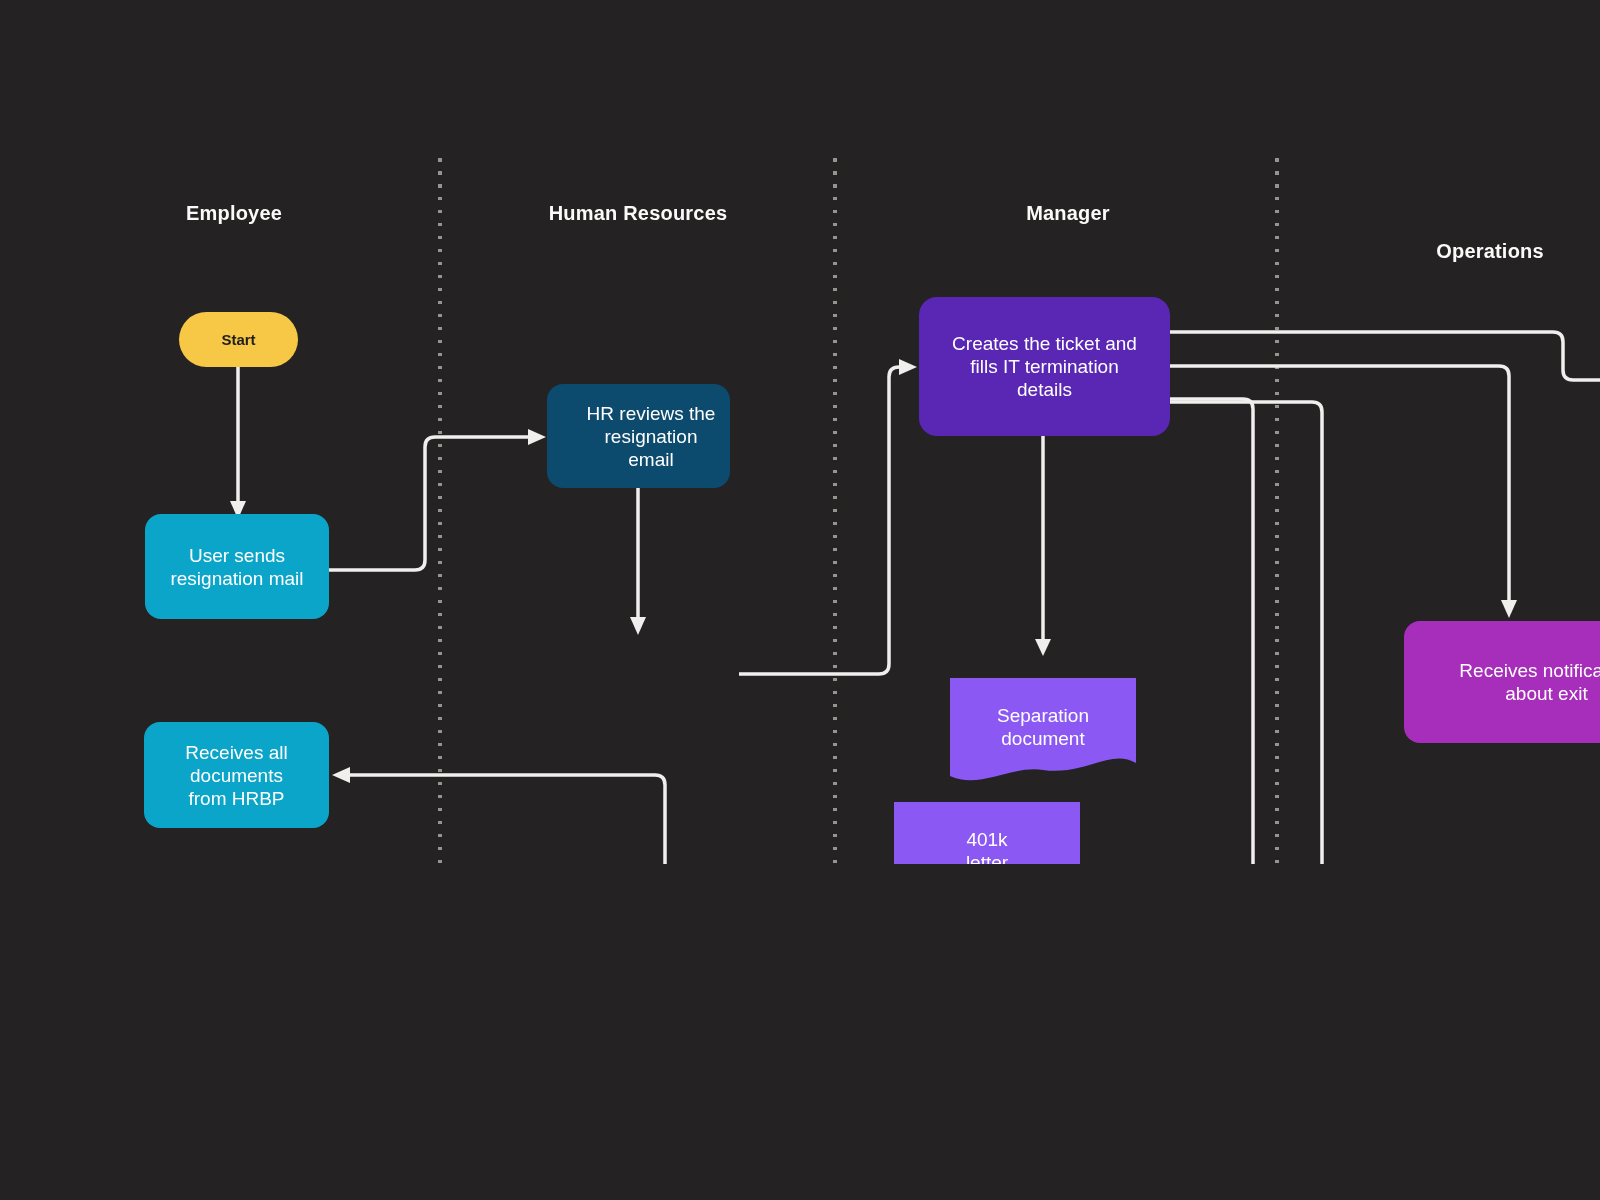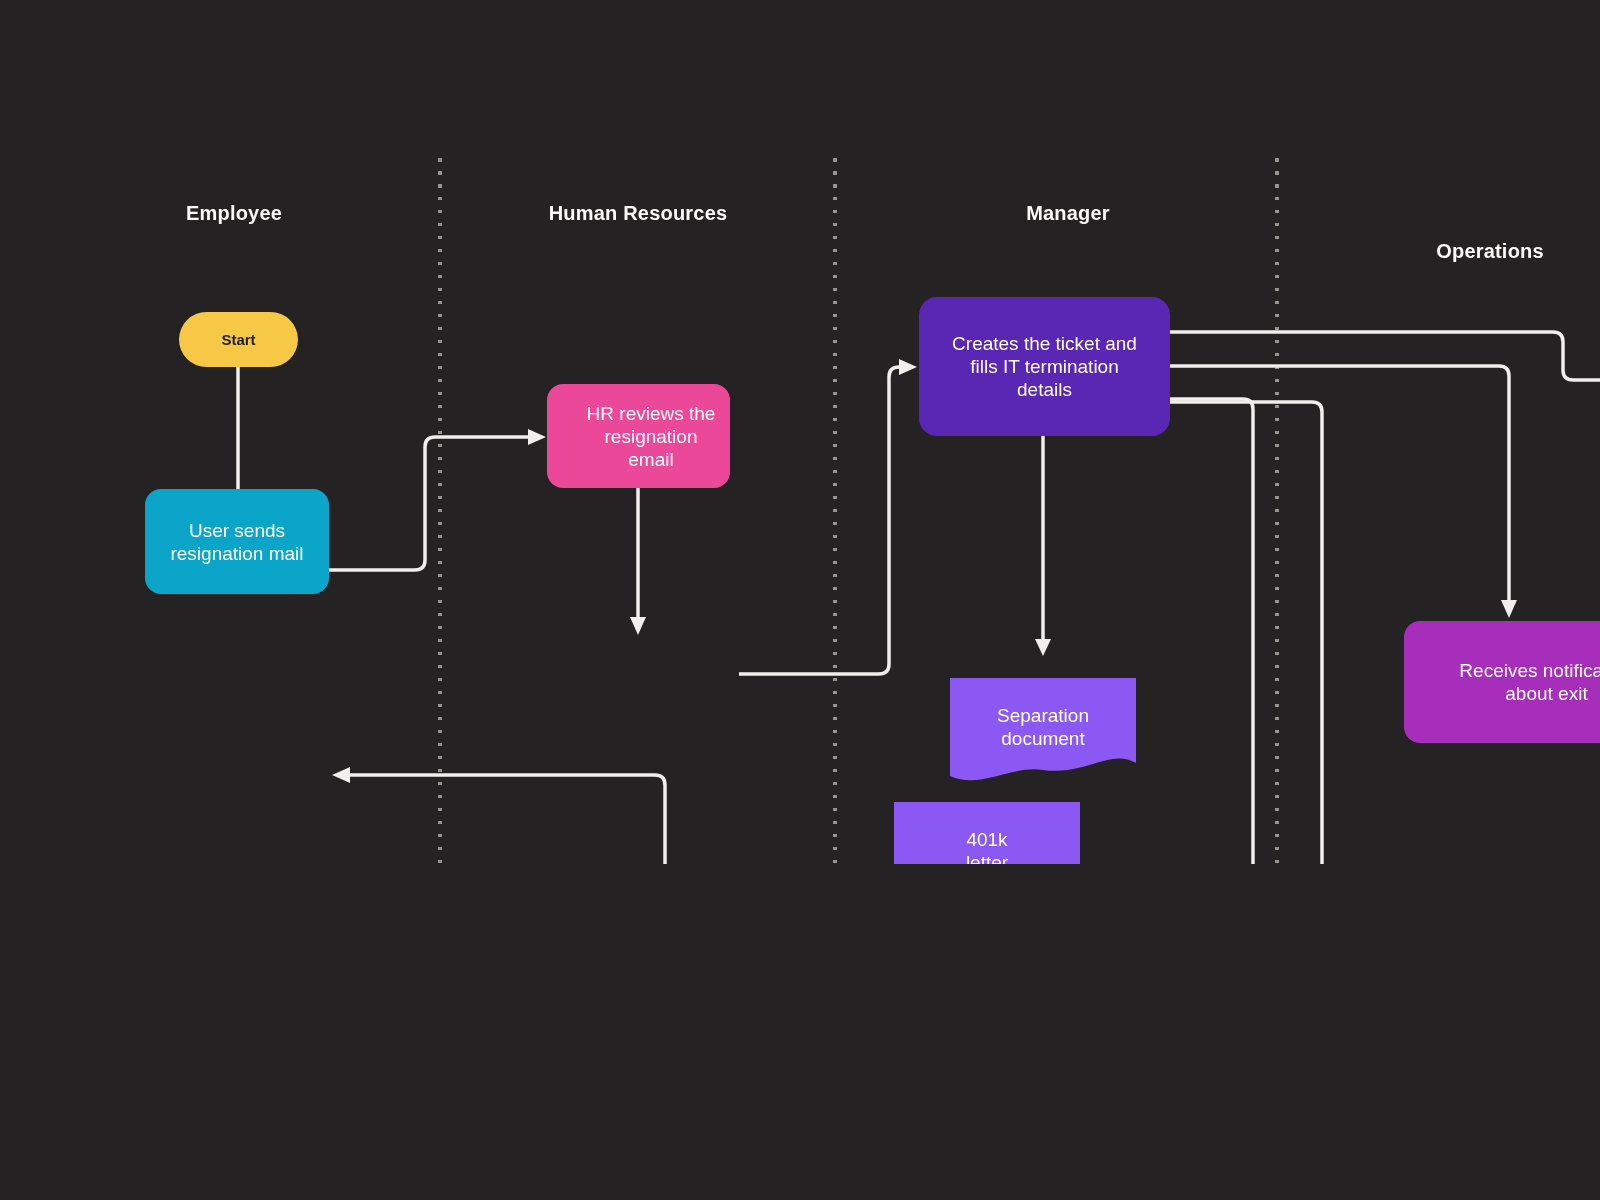--- a/index.html
+++ b/index.html
@@ -16,21 +16,21 @@
     position:absolute;top:202px;transform:translateX(-50%);
     color:#fbfaf9;font-size:20px;font-weight:700;letter-spacing:.2px;white-space:nowrap;
   }
   .node{
     position:absolute;display:flex;align-items:center;justify-content:center;
     text-align:center;color:#ffffff;font-size:19px;font-weight:500;line-height:23px;
     white-space:pre-line;box-sizing:border-box;
   }
   .terminator{background:#f7c846;color:#201d1e;border-radius:28px;font-size:15px;font-weight:600;}
   .proc-teal{background:#0ba5c9;border-radius:16px;}
-  .proc-blue{background:#ec4899;border-radius:16px;padding-left:25px;}
+  .proc-blue{background:#0c4a6e;border-radius:16px;padding-left:25px;}
   .proc-violet{background:#5a26b4;border-radius:18px;justify-content:center;}
   .proc-magenta{background:#a62eba;border-radius:16px;}
   .doc-node{background:transparent;}
   .doc-node svg{position:absolute;left:0;top:0;}
   .doc-node .doc-label{position:relative;z-index:1;margin-top:-10px;}
   #connector-layer{position:absolute;left:0;top:0;pointer-events:none;}
   #connector-layer path{stroke:#f1efed;stroke-width:3.5;fill:none;stroke-linejoin:round;}
   #connector-layer polygon{fill:#f1efed;stroke:none;}
 </style>
 </head>
@@ -78,25 +78,30 @@
 
     <path d="M1170,402 H1312 Q1322,402 1322,412 V878 Q1322,888 1332,888 H1602"></path>
 
     <path d="M1044,1185 V1202"></path>
   </svg>
 
   <div class="node terminator" style="left:179px;top:312px;width:119px;height:55px;">
     <span>Start</span>
   </div>
 
-  <div class="node proc-teal" style="left:145px;top:489px;width:184px;height:105px;">
+  <div class="node proc-teal" style="left:145px;top:514px;width:184px;height:105px;">
     <span>User sends
 resignation mail</span>
   </div>
 
+  <div class="node proc-teal" style="left:144px;top:722px;width:185px;height:106px;">
+    <span>Receives all
+documents
+from HRBP</span>
+  </div>
 
   <div class="node proc-blue" style="left:547px;top:384px;width:183px;height:104px;">
     <span>HR reviews the
 resignation
 email</span>
   </div>
 
 
   <div class="node proc-violet" style="left:919px;top:297px;width:251px;height:139px;">
     <span>Creates the ticket and

